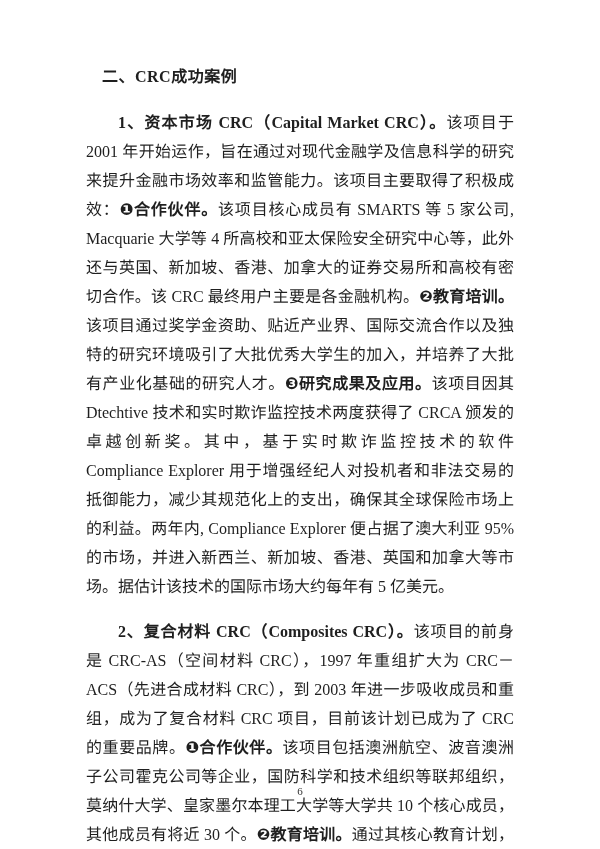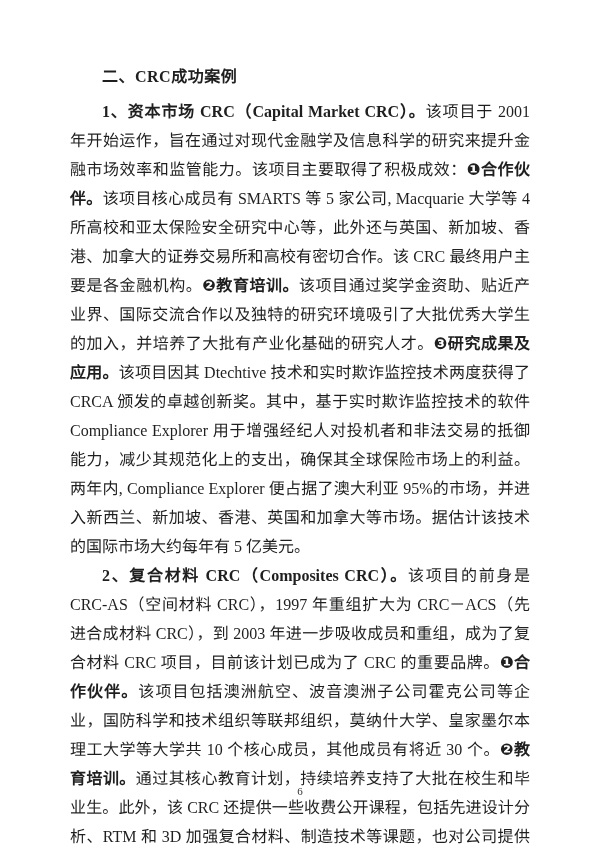--- a/index.html
+++ b/index.html
@@ -32,21 +32,21 @@
     font-weight: 700;
     margin: 0 0 5px 0;
     padding-left: 32px;
     letter-spacing: 0.5px;
   }
   .para {
     font-size: 16px;
     line-height: 29px;
     text-align: justify;
     text-indent: 32px;
-    margin: 0;
+    margin: 16px;
     word-break: break-word;
   }
   .para .b {
     font-weight: 700;
   }
   .page-number {
     position: absolute;
     left: 0;
     top: 784px;
     width: 100%;

